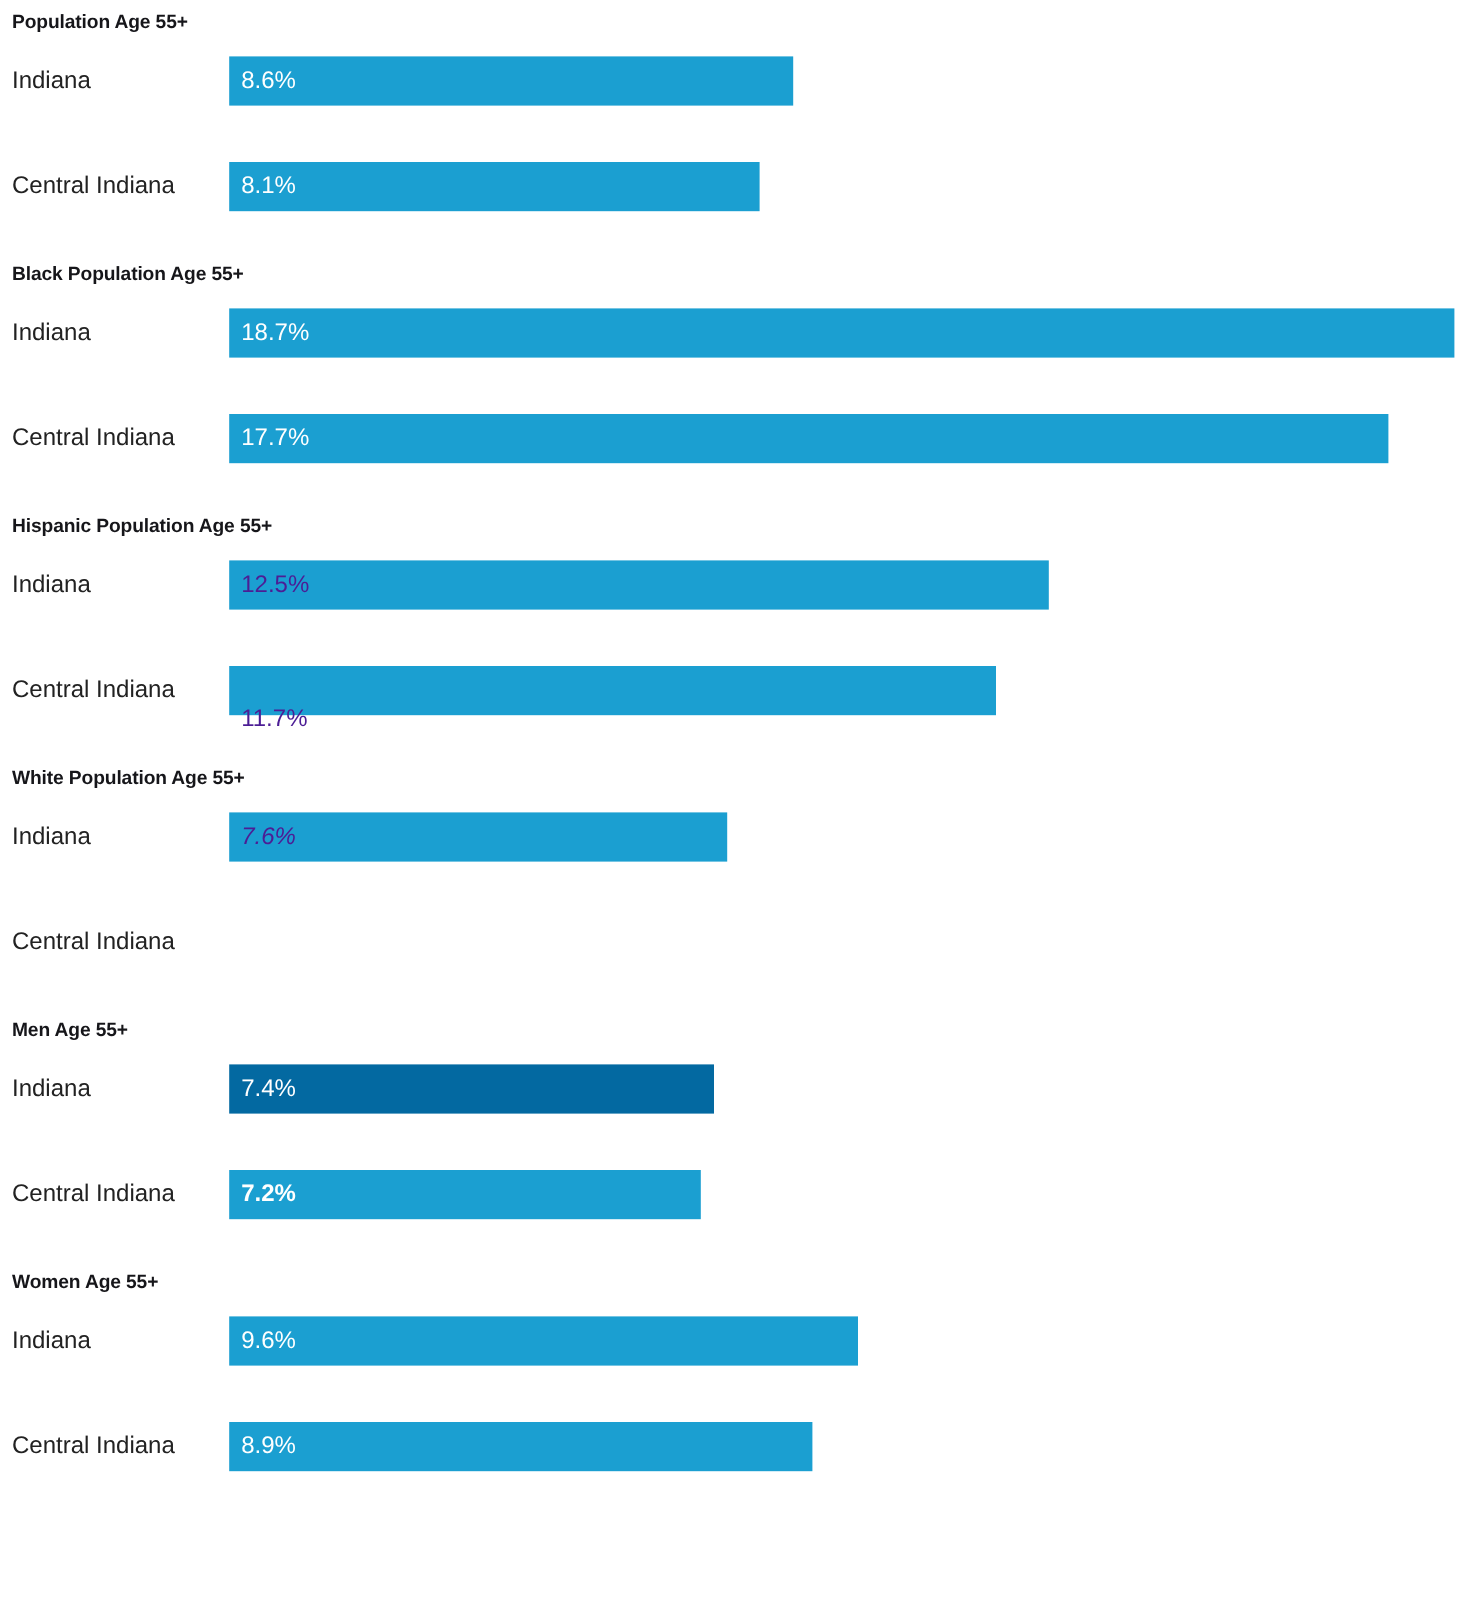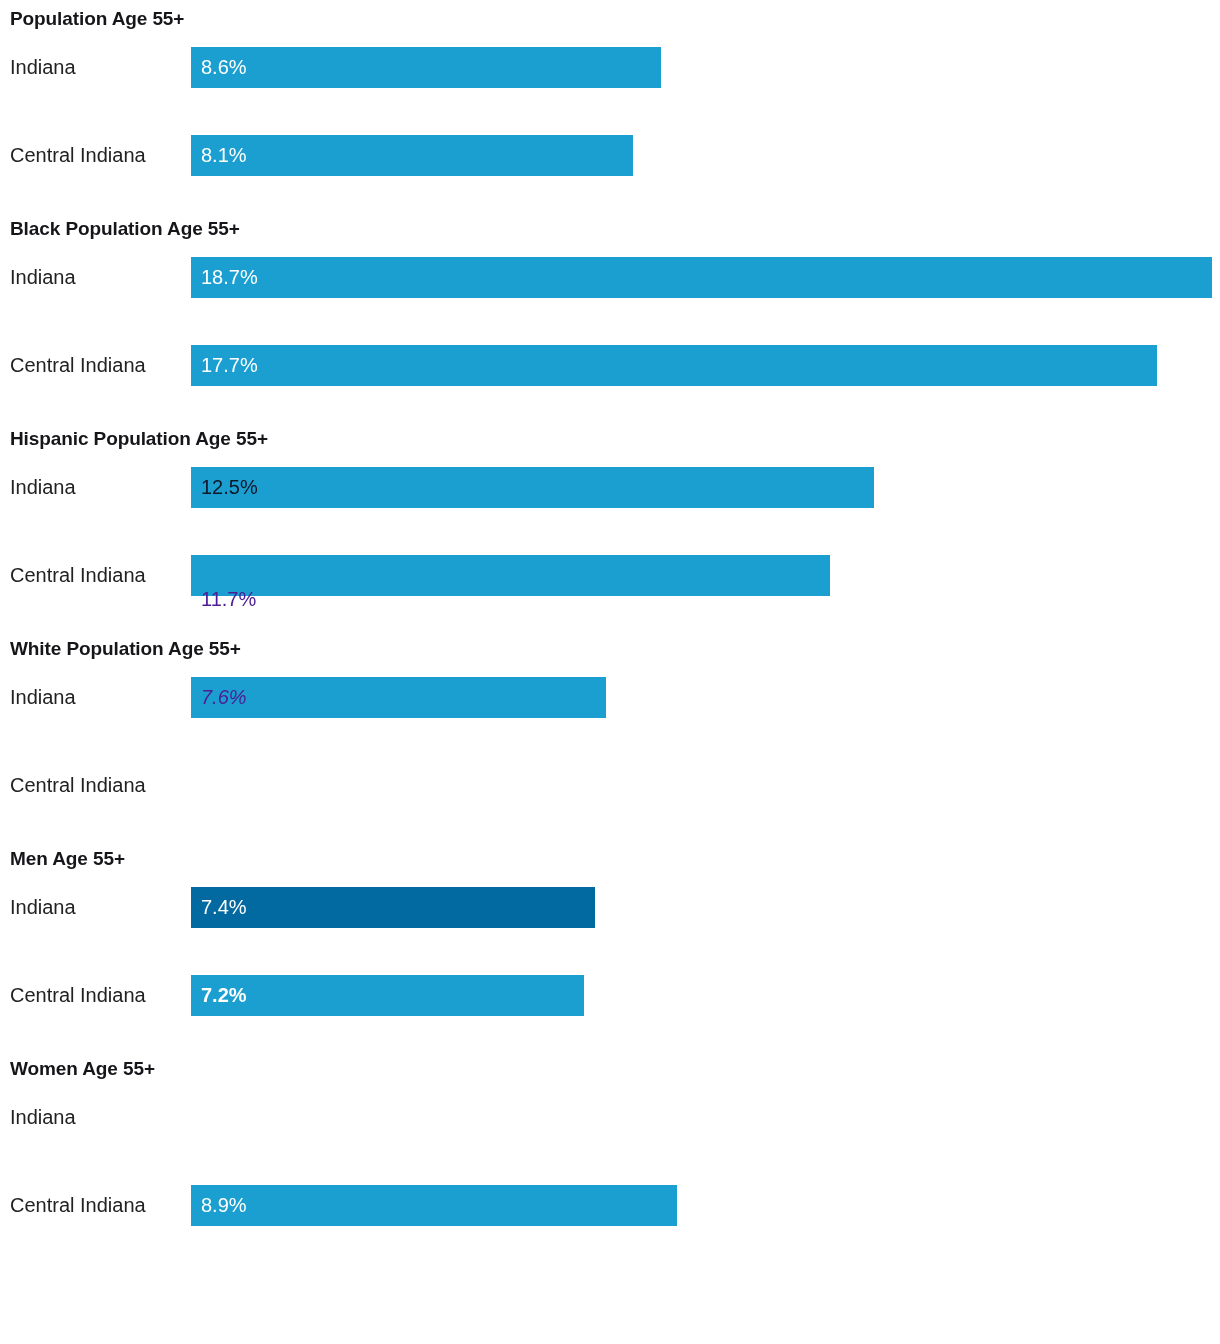--- a/index.html
+++ b/index.html
@@ -36,21 +36,21 @@
   .section {
     position: relative;
     width: 1220px;
   }
 
   .section-title {
     position: absolute;
     left: 10px;
     font-family: "Liberation Sans", sans-serif;
     font-weight: bold;
-    font-size: 19px;
+    font-size: 16px;
     line-height: 22px;
     letter-spacing: -0.1px;
     color: #16161a;
     white-space: nowrap;
   }
 
   
   .bar-row {
     position: absolute;
     left: 0;
@@ -157,21 +157,21 @@
             </div>
           </div>
         </div>
       </div>
       <div class="section">
         <div class="section-title" style="top: 428px; color: rgb(22, 22, 26);">Hispanic Population Age 55+</div>
         <div class="bar-row" style="top: 467px;">
           <div class="row-label" style="color: rgb(34, 34, 34);">Indiana</div>
           <div class="bar-track" style="left: 191px;">
             <div class="bar" style="width: 683px; height: 41px; background: rgb(27, 159, 209);">
-              <span class="bar-value" style="color: #0f172a; height: 47px; line-height: 41px;">12.5%</span>
+              <span class="bar-value" style="color: #4c1d95; height: 47px; line-height: 41px;">12.5%</span>
             </div>
           </div>
         </div>
         <div class="bar-row" style="top: 555px;">
           <div class="row-label" style="color: rgb(34, 34, 34);">Central Indiana</div>
           <div class="bar-track" style="left: 191px;">
             <div class="bar" style="width: 639px; height: 41px; background: rgb(27, 159, 209);">
               <span class="bar-value" style="color: #4c1d95; height: 41px; line-height: 41px; margin-top: 24px;">11.7%</span>
             </div>
           </div>
@@ -207,20 +207,25 @@
             <div class="bar" style="width: 393px; height: 41px; background: rgb(27, 159, 209); font-weight: bold;">
               <span class="bar-value" style="color: rgb(255, 255, 255); height: 41px; line-height: 41px;">7.2%</span>
             </div>
           </div>
         </div>
       </div>
       <div class="section">
         <div class="section-title" style="top: 1058px; color: rgb(22, 22, 26);">Women Age 55+</div>
         <div class="bar-row" style="top: 1097px;">
           <div class="row-label" style="color: rgb(34, 34, 34);">Indiana</div>
+          <div class="bar-track" style="left: 191px;">
+            <div class="bar" style="width: 524px; height: 41px; background: rgb(27, 159, 209);">
+              <span class="bar-value" style="color: rgb(255, 255, 255); height: 41px; line-height: 41px;">9.6%</span>
+            </div>
+          </div>
         </div>
         <div class="bar-row" style="top: 1185px;">
           <div class="row-label" style="color: rgb(34, 34, 34);">Central Indiana</div>
           <div class="bar-track" style="left: 191px;">
             <div class="bar" style="width: 486px; height: 41px; background: rgb(27, 159, 209);">
               <span class="bar-value" style="color: rgb(255, 255, 255); height: 41px; line-height: 41px;">8.9%</span>
             </div>
           </div>
         </div>
       </div>

